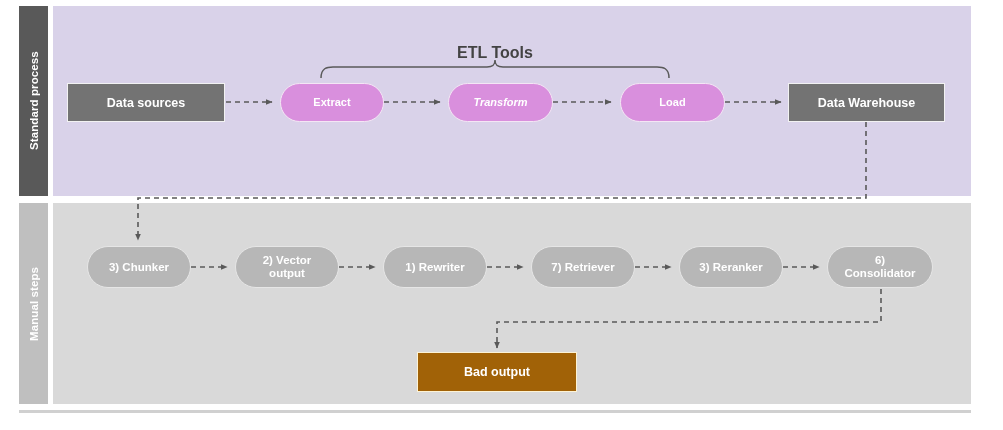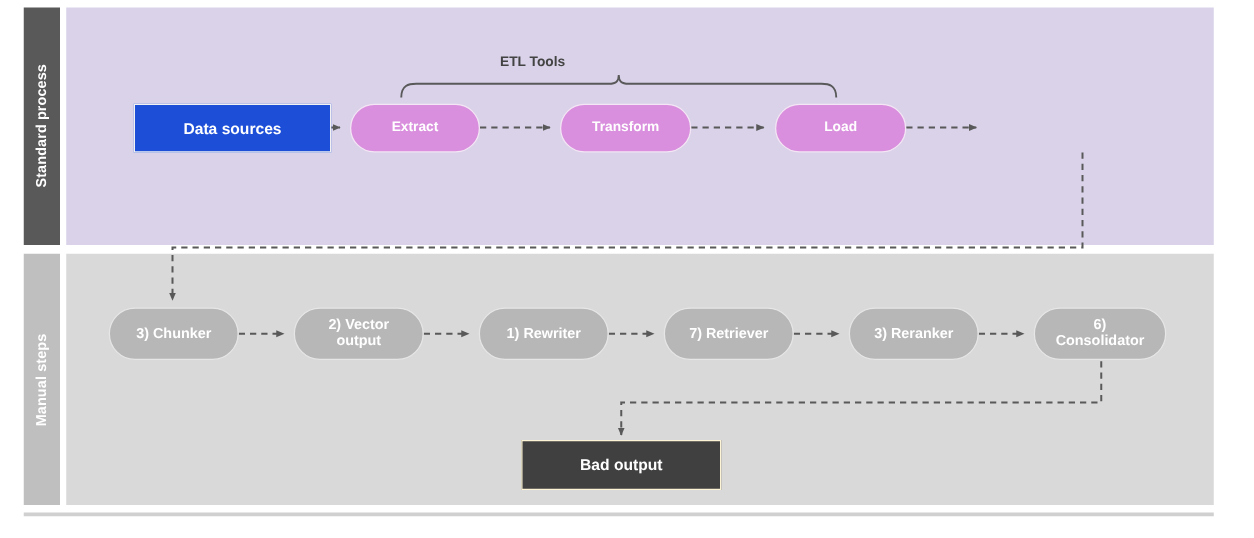--- a/index.html
+++ b/index.html
@@ -82,61 +82,61 @@
     display: flex;
     align-items: center;
     justify-content: center;
     text-align: center;
     color: #ffffff;
     font-weight: bold;
     box-sizing: border-box;
     line-height: 1.12;
   }
   .node.rect {
-    background: #1d4ed8;
+    background: #737373;
     border: 1.5px solid #f2f2f2;
     font-size: 12.5px;
-    margin-left: 40px;
   }
   .node.pill-purple {
     background: #d98fdd;
     border: 1.5px solid #f4e6f5;
     border-radius: 22px;
     font-size: 11px;
   }
   .node.pill-gray {
     background: #b7b7b7;
     border: 1.5px solid #e6e6e6;
     border-radius: 22px;
     font-size: 11.5px;
   }
   .node.rect-yellow {
-    background: #404040;
+    background: #a16207;
     border: 1.5px solid #fdf3d5;
     font-size: 12.5px;
   }
 
   
   #wires {
     position: absolute;
     left: 0;
     top: 0;
     width: 1003px;
     height: 430px;
     pointer-events: none;
   }
 
   
   #etl-label {
     position: absolute;
     left: 400px;
     top: 44px;
     width: 190px;
+    text-align: center;
     color: #434343;
-    font-size: 11px;
+    font-size: 16px;
     font-weight: bold;
   }
 </style>
 </head>
 <body>
 
 <div id="canvas">
 
   <div class="band" id="band-top"></div>
   <div class="band" id="band-bottom"></div>
@@ -173,24 +173,25 @@
     <path d="M321,78 C321,68 327,67 333,67 L487,67 C493,67 495,65 495,60
              C495,65 497,67 503,67 L657,67 C663,67 669,68 669,78" stroke="#595959" stroke-width="1.5" fill="none"></path>
   </svg>
 
   <div id="etl-label">ETL Tools</div>
 
   <div class="node rect" style="left:67px;  top:83px;  width:158px; height:39px;">Data sources</div>
 
   <div class="node pill-purple" style="left:280px; top:83px; width:104px; height:39px;">Extract</div>
 
-  <div class="node pill-purple" style="left:448px; top:83px; width:105px; height:39px;">Transform</div>
+  <div class="node pill-purple" style="left:448px; top:83px; width:105px; height:39px;font-style:italic;">Transform</div>
 
   <div class="node pill-purple" style="left:620px; top:83px; width:105px; height:39px;text-align:right;">Load</div>
 
+  <div class="node rect" style="left:788px; top:83px; width:157px; height:39px;">Data Warehouse</div>
 
   <div class="node pill-gray" style="left:87px;  top:246px; width:104px; height:42px;">3) Chunker</div>
 
   <div class="node pill-gray" style="left:235px; top:246px; width:104px; height:42px; flex-direction:column;">
     <span>2) Vector</span>
     <span>output</span>
   </div>
 
   <div class="node pill-gray" style="left:383px; top:246px; width:104px; height:42px;">1) Rewriter</div>
 

